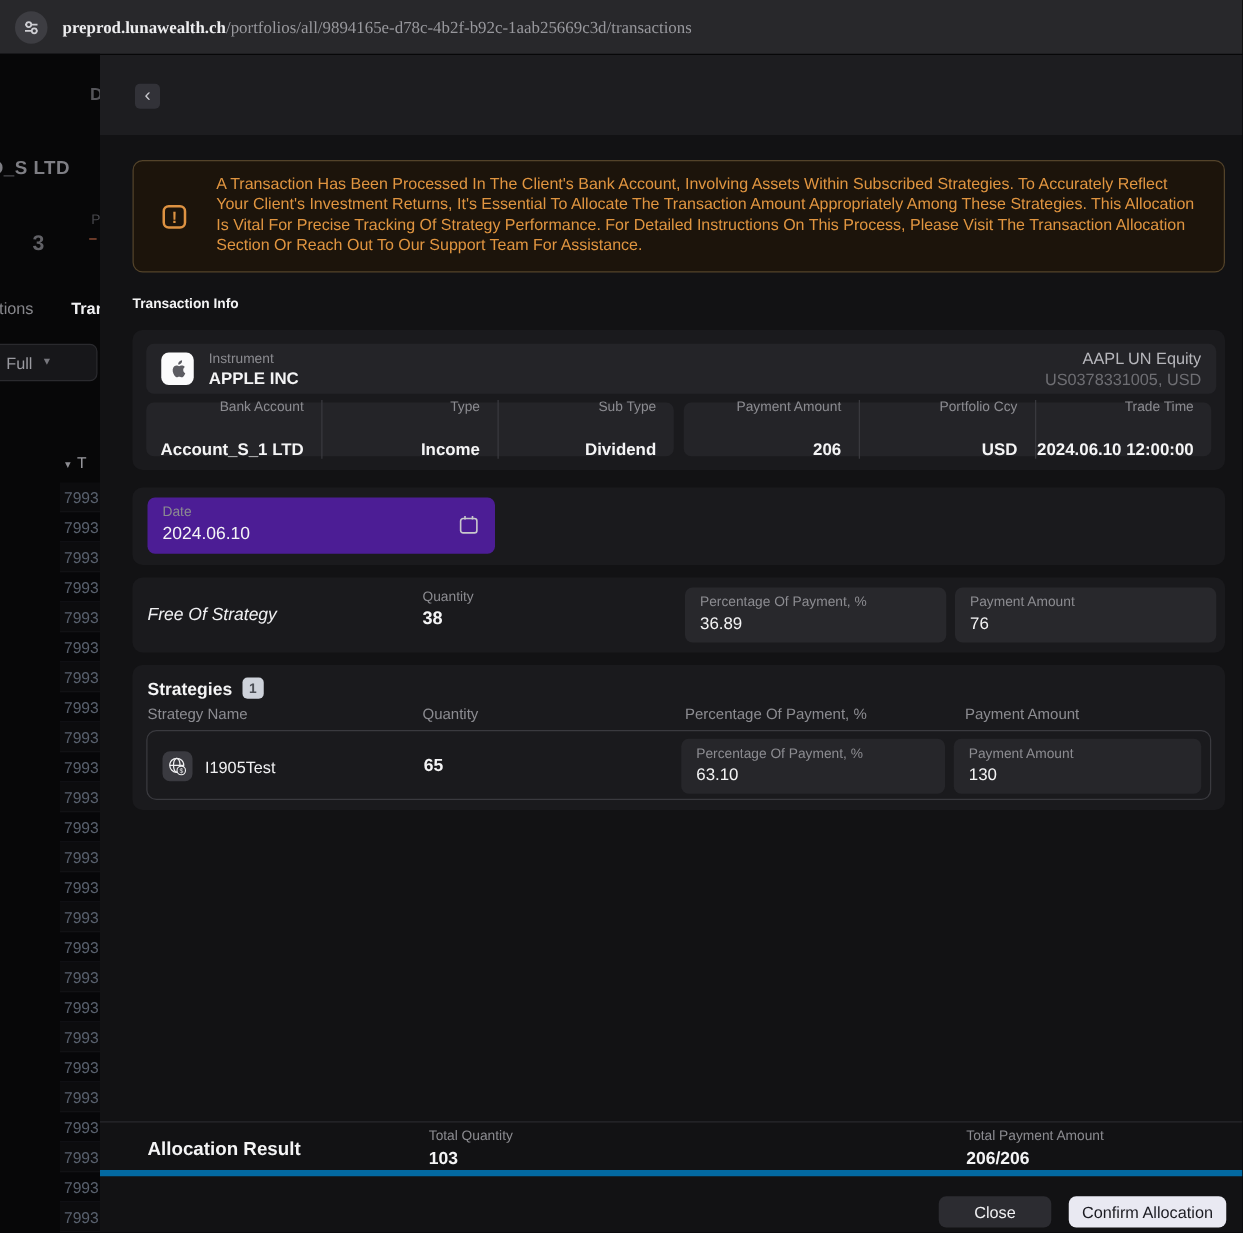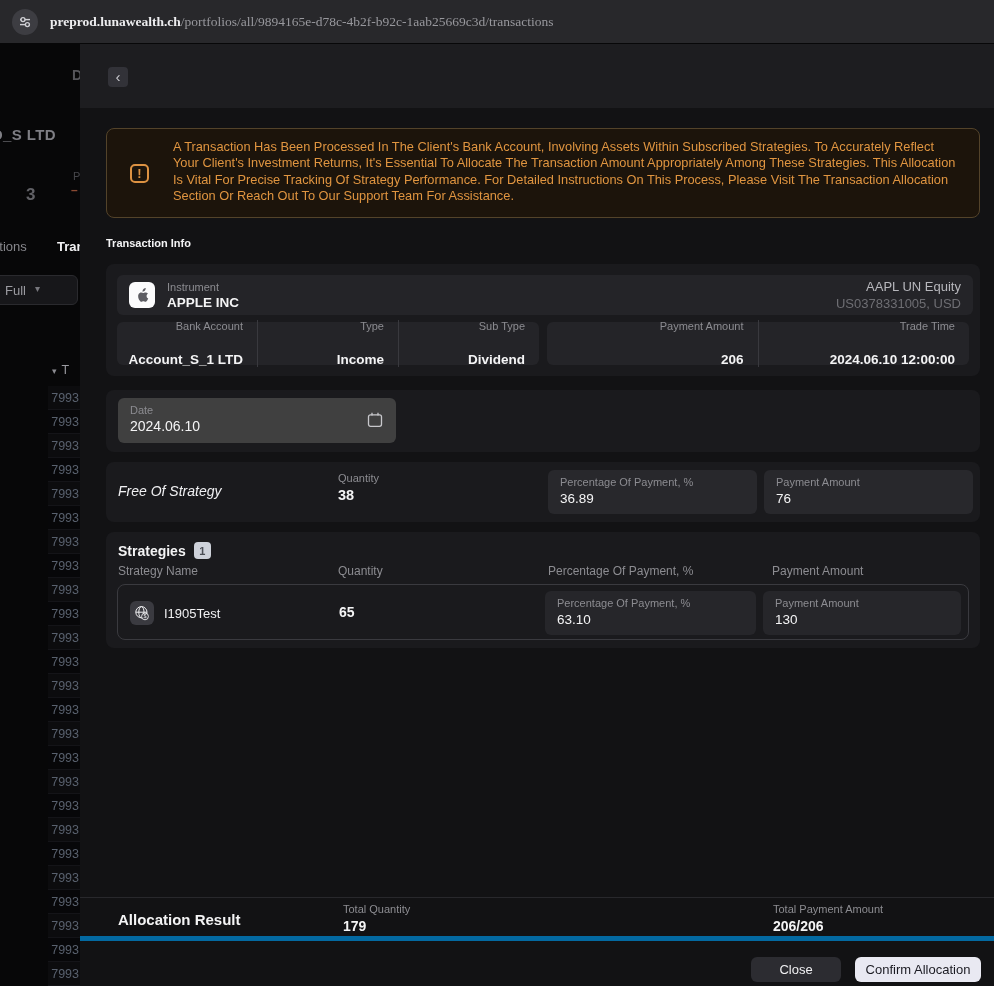--- a/index.html
+++ b/index.html
@@ -81,21 +81,21 @@
   .instr-right .isin { font-size:13px; color:#6e6e73; }
 
   .fields-row { position:absolute; left:11px; right:11px; top:58px; height:43px; display:flex; gap:8px; }
   .field-card { flex:1; background:#242428; border-radius:6px; display:flex; align-items:center; }
   .field-cell { flex:1; padding:0 14px; display:flex; flex-direction:column; gap:20px; min-width:0;align-items:flex-end; }
   .field-cell + .field-cell { border-left:1px solid #39393e; }
   .field-cell .value { white-space:nowrap; }
 
   
   .date-field { position:absolute; left:12px; top:8px; width:278px; height:45px;
-    background:#404040; border-radius:6px; padding:6px 12px; }
+    background:#4c1d95; border-radius:6px; padding:6px 12px; }
   .date-field .value { margin-top:2px; font-weight:400; font-size:14px; }
   .cal-icon { position:absolute; right:12px; top:13px; }
 
   
   .fos-title { position:absolute; left:12px; top:21px; font-size:14px; color:#f0f0f2;font-style:italic; }
   .fos-qty { position:absolute; left:232px; top:10px; display:flex; flex-direction:column; gap:3px; }
   .fos-qty .value { font-size:14.5px; }
   .inputbox { position:absolute; top:8px; height:44px; background:#28282c; border-radius:6px; padding:6px 12px; }
   .inputbox .value { margin-top:3px; font-weight:400; font-size:13.5px; }
   .ib-1 { left:442px; width:209px; }
@@ -288,20 +288,24 @@
               <span class="label">Sub Type</span>
               <span class="value">Dividend</span>
             </div>
           </div>
           <div class="field-card">
             <div class="field-cell">
               <span class="label">Payment Amount</span>
               <span class="value">206</span>
             </div>
             <div class="field-cell">
+              <span class="label">Portfolio Ccy</span>
+              <span class="value">USD</span>
+            </div>
+            <div class="field-cell">
               <span class="label">Trade Time</span>
               <span class="value">2024.06.10 12:00:00</span>
             </div>
           </div>
         </div>
       </div>
 
       <div class="panel panel-2">
         <div class="date-field">
           <div class="label">Date</div>
@@ -363,21 +367,21 @@
             <div class="label">Payment Amount</div>
             <div class="value">130</div>
           </div>
         </div>
       </div>
 
       <div class="footer">
         <div class="footer-title">Allocation Result</div>
         <div class="fgroup fg-1">
           <span class="label">Total Quantity</span>
-          <span class="value">179</span>
+          <span class="value">103</span>
         </div>
         <div class="fgroup fg-3">
           <span class="label">Total Payment Amount</span>
           <span class="value">206/206</span>
         </div>
       </div>
 
       <button class="btn btn-close">Close</button>
       <button class="btn btn-confirm">Confirm Allocation</button>
 

